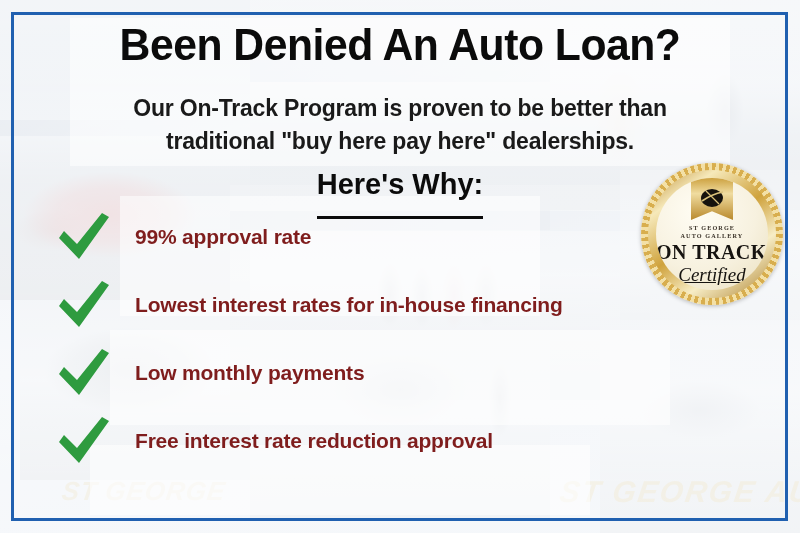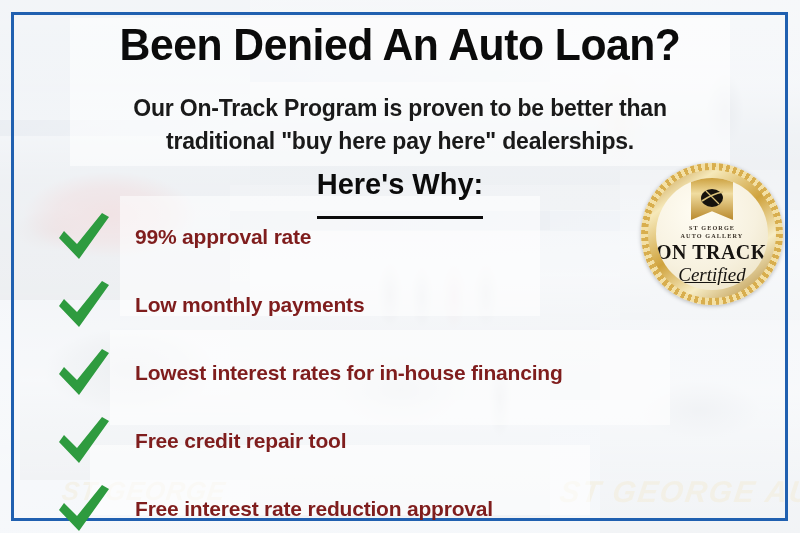--- a/index.html
+++ b/index.html
@@ -420,40 +420,32 @@
         </div>
         <div class="benefit-text">99% approval rate</div>
       </div>
 
       <div class="benefit">
         <div class="check">
           <svg width="58" height="52" viewBox="0 0 58 52" aria-hidden="true">
             <path d="M4 27 L9 20 L22 33 L47 2 L54 6 L24 48 Z" fill="#2e9b3f"></path>
           </svg>
         </div>
-        <div class="benefit-text">Low monthly payments</div>
+        <div class="benefit-text">Lowest interest rates for in-house financing</div>
       </div>
 
       <div class="benefit">
         <div class="check">
           <svg width="58" height="52" viewBox="0 0 58 52" aria-hidden="true">
             <path d="M4 27 L9 20 L22 33 L47 2 L54 6 L24 48 Z" fill="#2e9b3f"></path>
           </svg>
         </div>
-        <div class="benefit-text">Lowest interest rates for in-house financing</div>
+        <div class="benefit-text">Low monthly payments</div>
       </div>
 
-      <div class="benefit">
-        <div class="check">
-          <svg width="58" height="52" viewBox="0 0 58 52" aria-hidden="true">
-            <path d="M4 27 L9 20 L22 33 L47 2 L54 6 L24 48 Z" fill="#2e9b3f"></path>
-          </svg>
-        </div>
-        <div class="benefit-text">Free credit repair tool</div>
-      </div>
 
       <div class="benefit">
         <div class="check">
           <svg width="58" height="52" viewBox="0 0 58 52" aria-hidden="true">
             <path d="M4 27 L9 20 L22 33 L47 2 L54 6 L24 48 Z" fill="#2e9b3f"></path>
           </svg>
         </div>
         <div class="benefit-text">Free interest rate reduction approval</div>
       </div>
 

